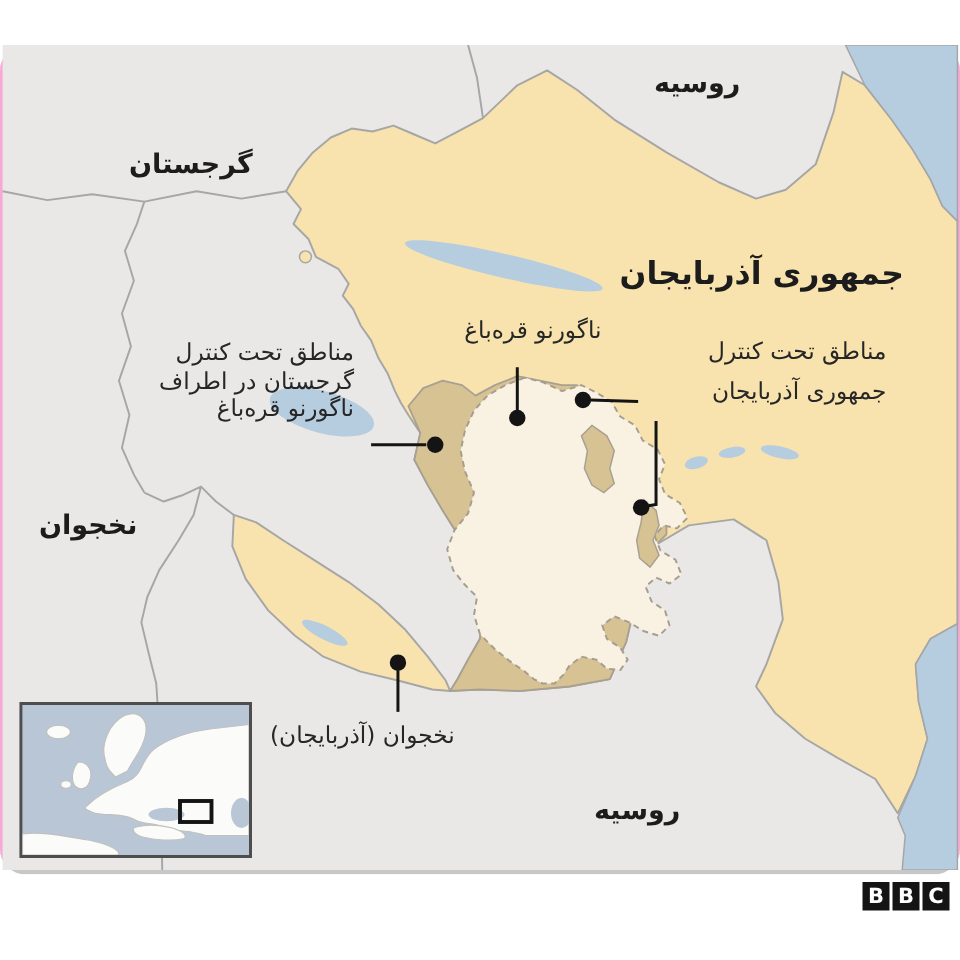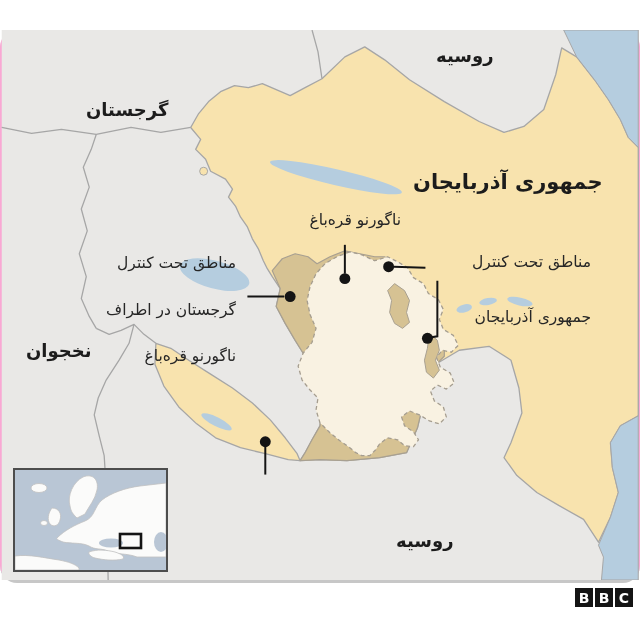--- a/index.html
+++ b/index.html
@@ -6,21 +6,21 @@
   .canvas{position:relative;width:640px;height:640px;background:#ffffff;overflow:hidden;
           font-family:"DejaVu Sans",sans-serif;}
   #map{position:absolute;left:0;top:30px;width:640px;height:550px;background:#f9a8d4;
        border-bottom:3px solid #c7c7c7;border-radius:17px;}
   #map svg.geo{position:absolute;left:0;top:0;}
   .lbl{position:absolute;direction:rtl;unicode-bidi:isolate;color:#1c1c1c;white-space:nowrap;
        line-height:1.2;}
   .country{font-weight:bold;font-size:18px;}
   .country.big{font-size:21px;}
   .callout{font-weight:400;font-size:15.5px;color:#262626;text-align:right;white-space:normal;}
-  .callout .cl-line{display:block;white-space:nowrap;margin-top:28px;}
+  .callout .cl-line{display:block;white-space:nowrap;}
   .inset{position:absolute;left:13px;top:438px;width:155px;height:104px;background:#b9c6d5;
          border:2px solid #4d4d4d;box-sizing:border-box;}
   .inset svg{display:block;}
   .bbc{position:absolute;left:575px;top:588px;display:flex;gap:2px;}
   .bbc .sq{width:18px;height:19px;background:#141414;color:#ffffff;font-weight:bold;
            font-size:14px;display:flex;align-items:center;justify-content:center;
            font-family:"DejaVu Sans",sans-serif;}
 </style>
 </head>
 <body>
@@ -106,20 +106,21 @@
       <span class="cl-line">مناطق تحت کنترل</span>
       <span class="cl-line">گرجستان در اطراف</span>
       <span class="cl-line">ناگورنو قره‌باغ</span>
     </div>
 
     <div class="lbl callout" style="left:426px;top:191px;width:165px;line-height:1.75;">
       <span class="cl-line">مناطق تحت کنترل</span>
       <span class="cl-line">جمهوری آذربایجان</span>
     </div>
 
+    <div class="lbl callout" style="left:180px;top:451px;">نخجوان (آذربایجان)</div>
 
     <div class="inset">
       <svg width="151" height="100" viewBox="0 0 151 100">
         <rect x="0" y="0" width="151" height="100" fill="#b9c6d5"></rect>
         <g fill="#fbfbfa" stroke="#c0c0c0" stroke-width="0.8">
           <ellipse cx="24" cy="18" rx="8" ry="4.5"></ellipse>
           <path d="M55,36 C52,26 58,12 68,7 C78,3 84,10 82,20 C80,30 74,36 70,44 L62,48 C58,44 56,42 55,36 Z"></path>
           <path d="M37,38 C33,43 32,50 35,54 C39,58 44,55 45,50 C47,44 44,38 37,38 Z"></path>
           <ellipse cx="29" cy="53" rx="3.5" ry="2.5"></ellipse>
           <path d="M42,68 C50,60 60,55 70,51 C80,47 79,37 87,30 C96,23 110,18 125,16 L151,13 L151,87 L122,87

